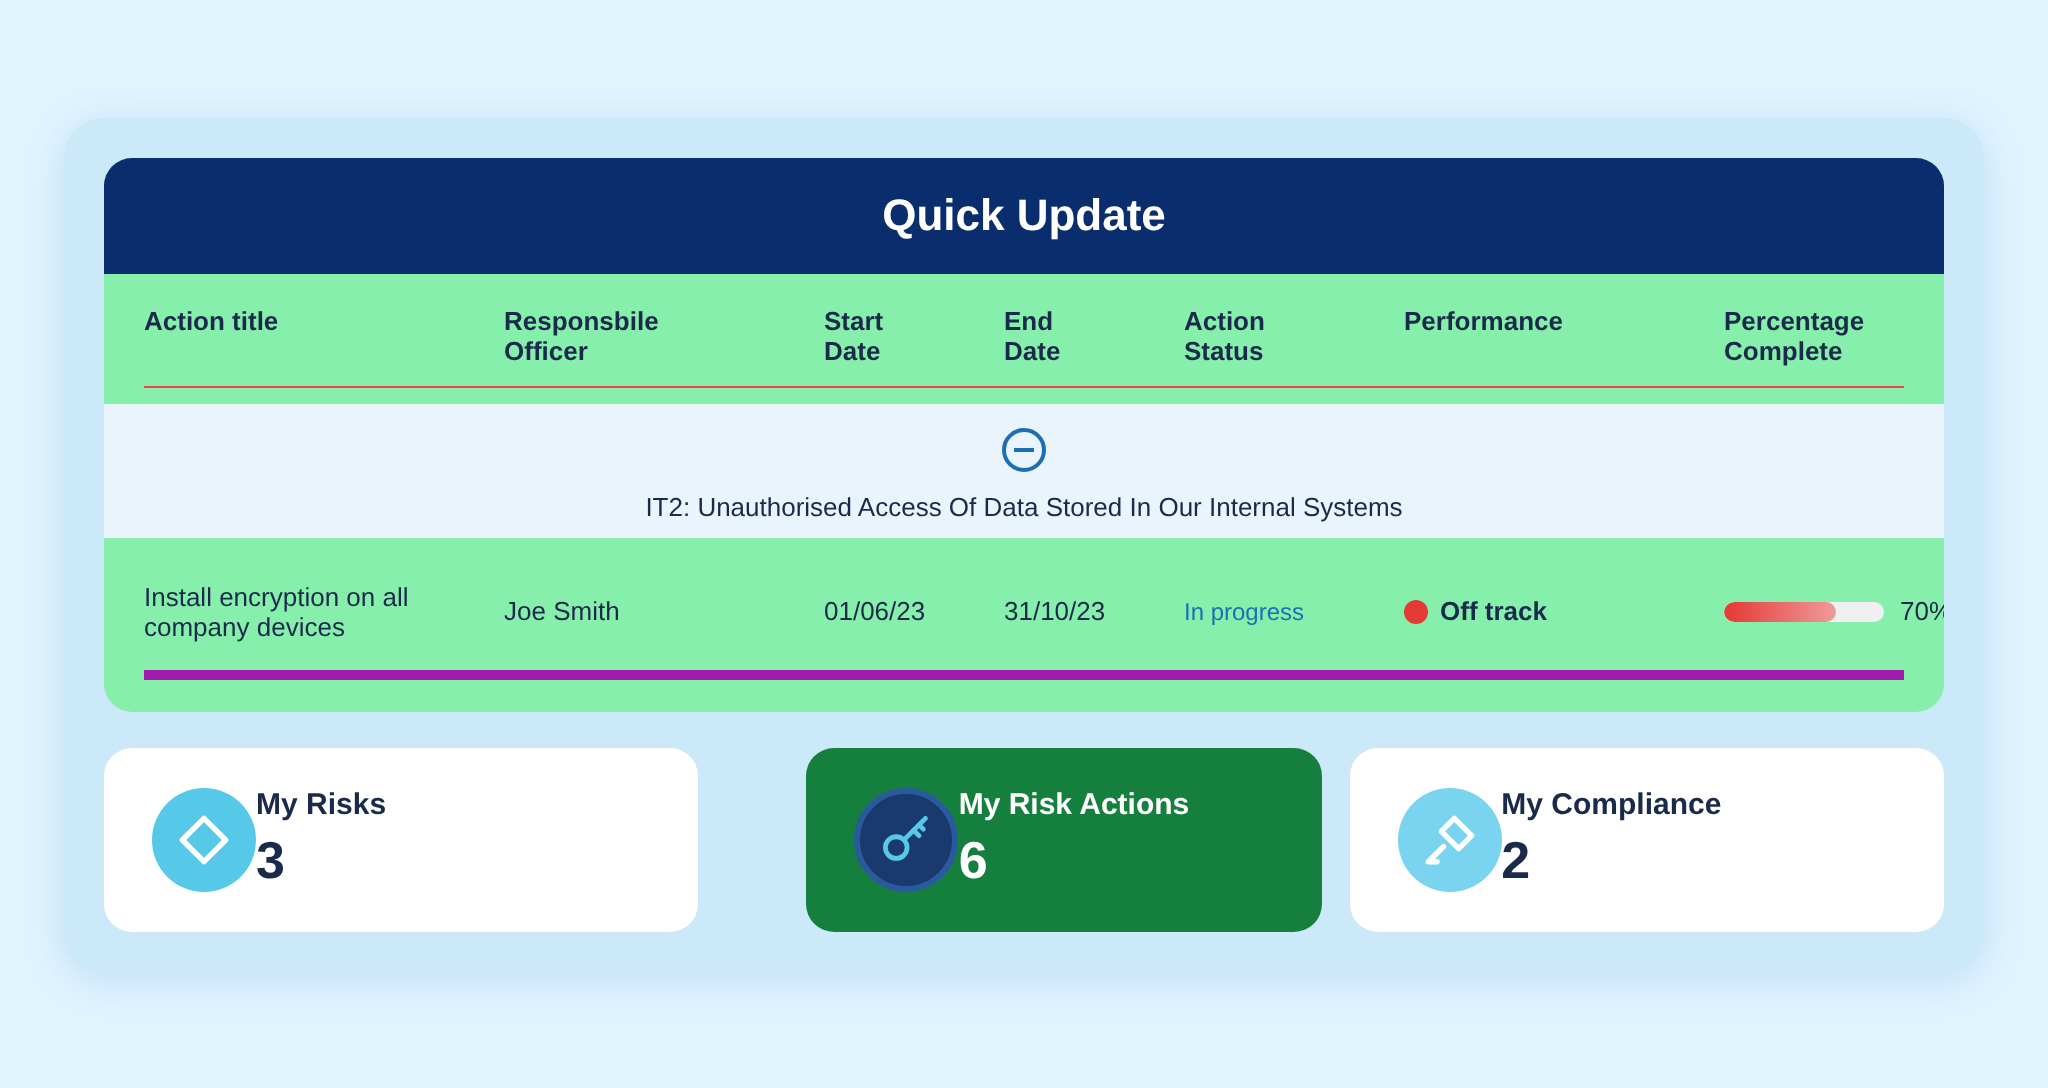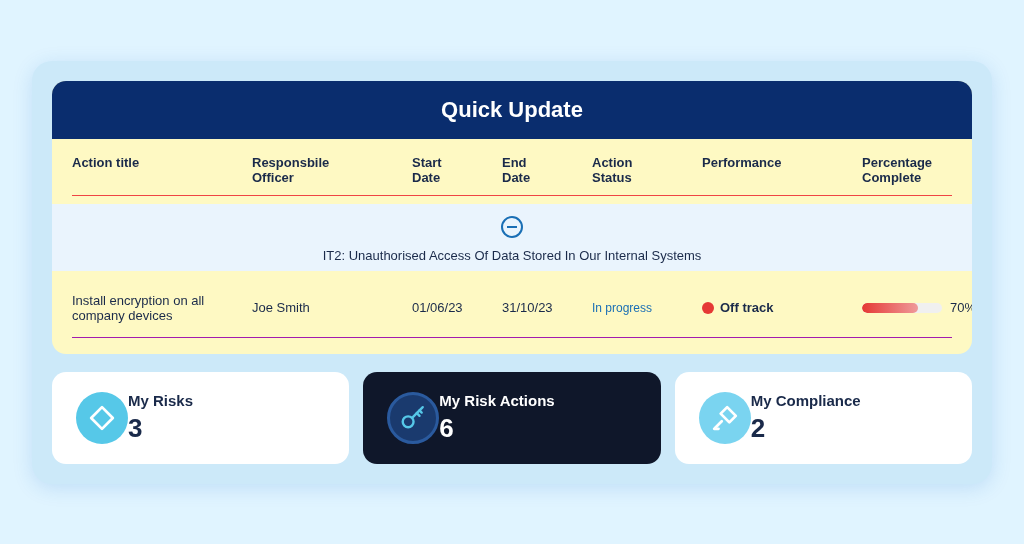--- a/index.html
+++ b/index.html
@@ -14,21 +14,21 @@
     }
     .outer-card {
       background: #cce9f9;
       border-radius: 20px;
       padding: 20px;
       width: 960px;
       max-width: 100%;
       box-shadow: 0 4px 20px rgba(0,100,200,0.15);
     }
     .main-panel {
-      background: #fef9c3;
+      background: #86efac;
       border-radius: 14px;
       overflow: hidden;
       margin-bottom: 18px;
     }
     .panel-header {
       background: #0a2d6e;
       padding: 16px 24px;
       text-align: center;
     }
     .panel-header h1 {
@@ -80,21 +80,21 @@
     .group-label {
       font-size: 13px;
       color: #1a2a4a;
       font-weight: 500;
     }
     .data-row {
       display: grid;
       grid-template-columns: 180px 160px 90px 90px 110px 160px 150px 30px;
       align-items: center;
       padding: 14px 0;
-      border-bottom: 1px solid #a21caf;
+      border-bottom: 5px solid #a21caf;
     }
     .cell {
       font-size: 13px;
       color: #1a2a4a;
     }
     .status-badge {
       font-size: 12px;
       color: #1a6fb5;
       font-weight: 500;
     }
@@ -144,21 +144,22 @@
       gap: 14px;
     }
     .bottom-card {
       background: white;
       border-radius: 14px;
       padding: 20px 24px;
       display: flex;
       align-items: center;
     }
     .bottom-card.dark {
-      background: #0f172a;
+      background: #15803d;
+      margin-left: 40px;
     }
     .card-icon-wrap {
       width: 52px;
       height: 52px;
       border-radius: 50%;
       display: flex;
       align-items: center;
       justify-content: center;
       flex-shrink: 0;
     }

